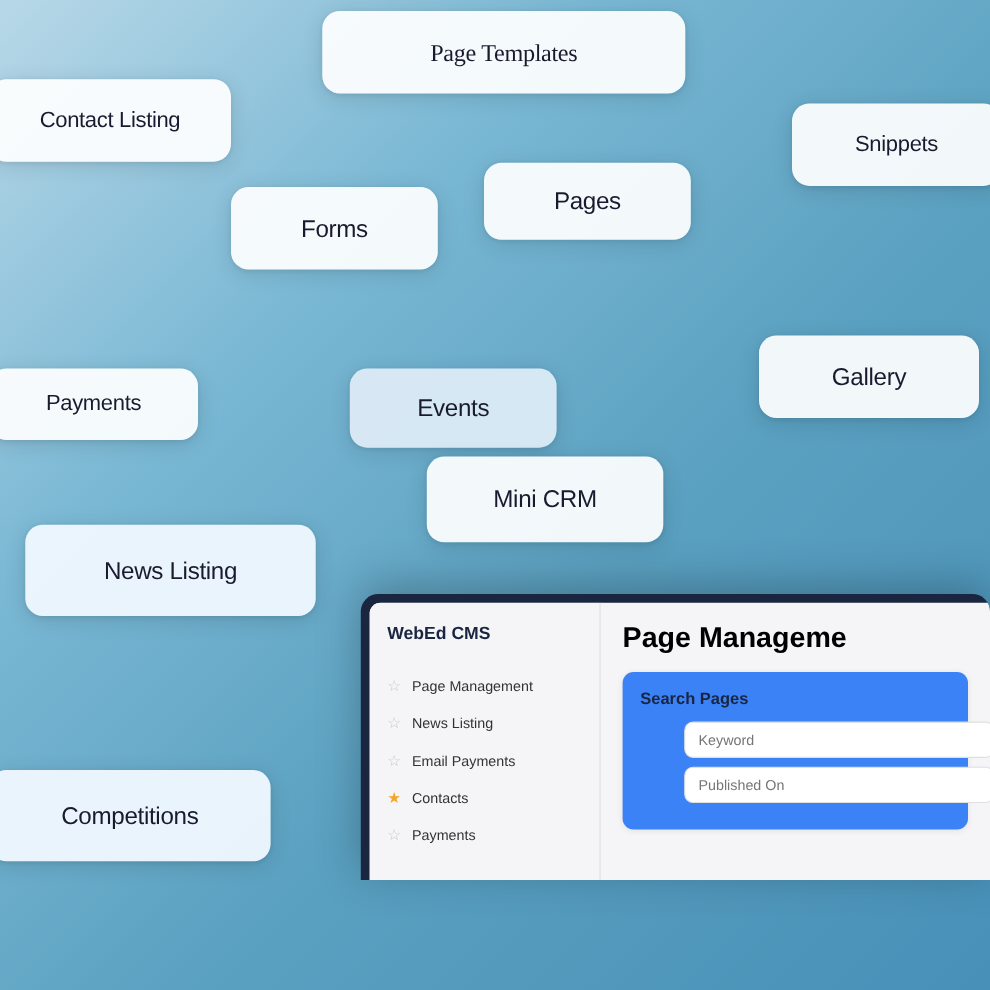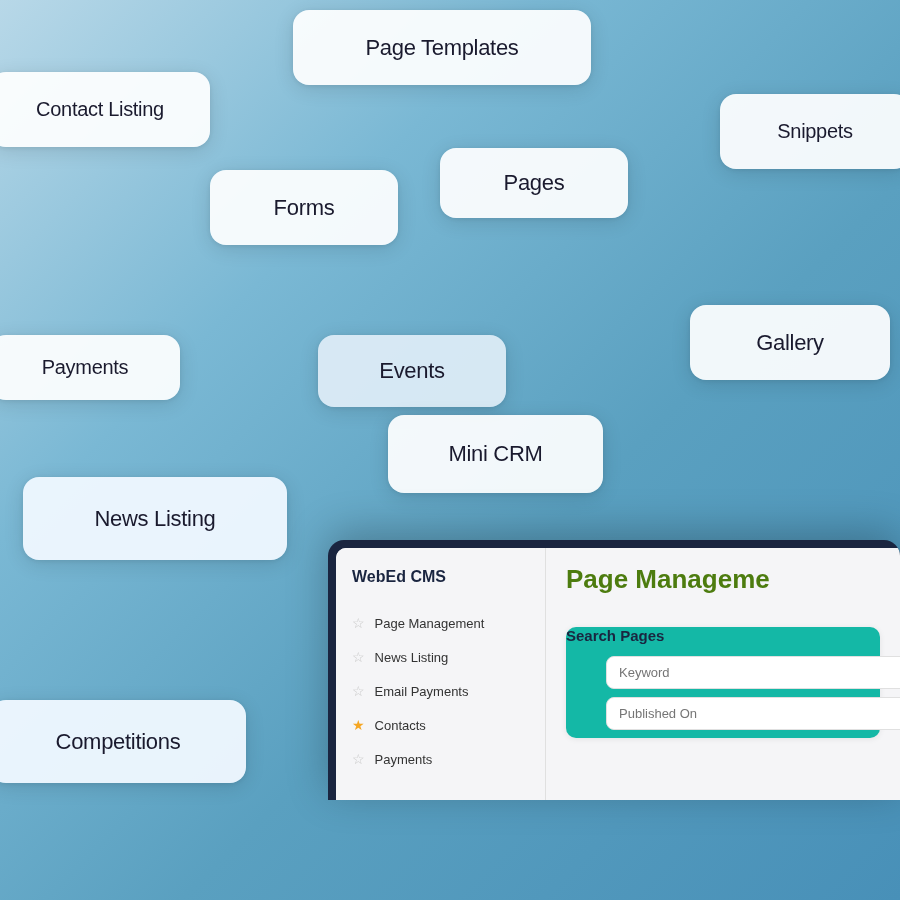--- a/index.html
+++ b/index.html
@@ -30,22 +30,23 @@
       font-size: 22px;
       font-weight: 400;
       color: #1a1a2e;
       letter-spacing: -0.3px;
     }
 
     
     .card-page-templates {
       top: 10px;
       left: 293px;
-      width: 298px;
-      height: 75px;
+      width: 330px;
+      height: 75px;
+      font-family: Liberation Serif, serif;
     }
 
     
     .card-contact-listing {
       top: 72px;
       left: -10px;
       width: 220px;
       height: 75px;
       font-size: 20px;
     }
@@ -190,27 +191,28 @@
     
     .main-content {
       flex: 1;
       padding: 16px 20px;
       overflow: hidden;
     }
 
     .main-title {
       font-size: 26px;
       font-weight: 700;
-      color: #4d7c0f;
-      margin-bottom: 32px;
+      color: #000000;
+      margin-bottom: 16px;
     }
 
     .search-panel {
-      background: #14b8a6;
+      background: #3b82f6;
       border-radius: 10px;
+      padding: 16px;
       box-shadow: 0 1px 6px rgba(0,0,0,0.08);
     }
 
     .search-panel-title {
       font-size: 15px;
       font-weight: 600;
       color: #1a2540;
       margin-bottom: 12px;
     }
 

